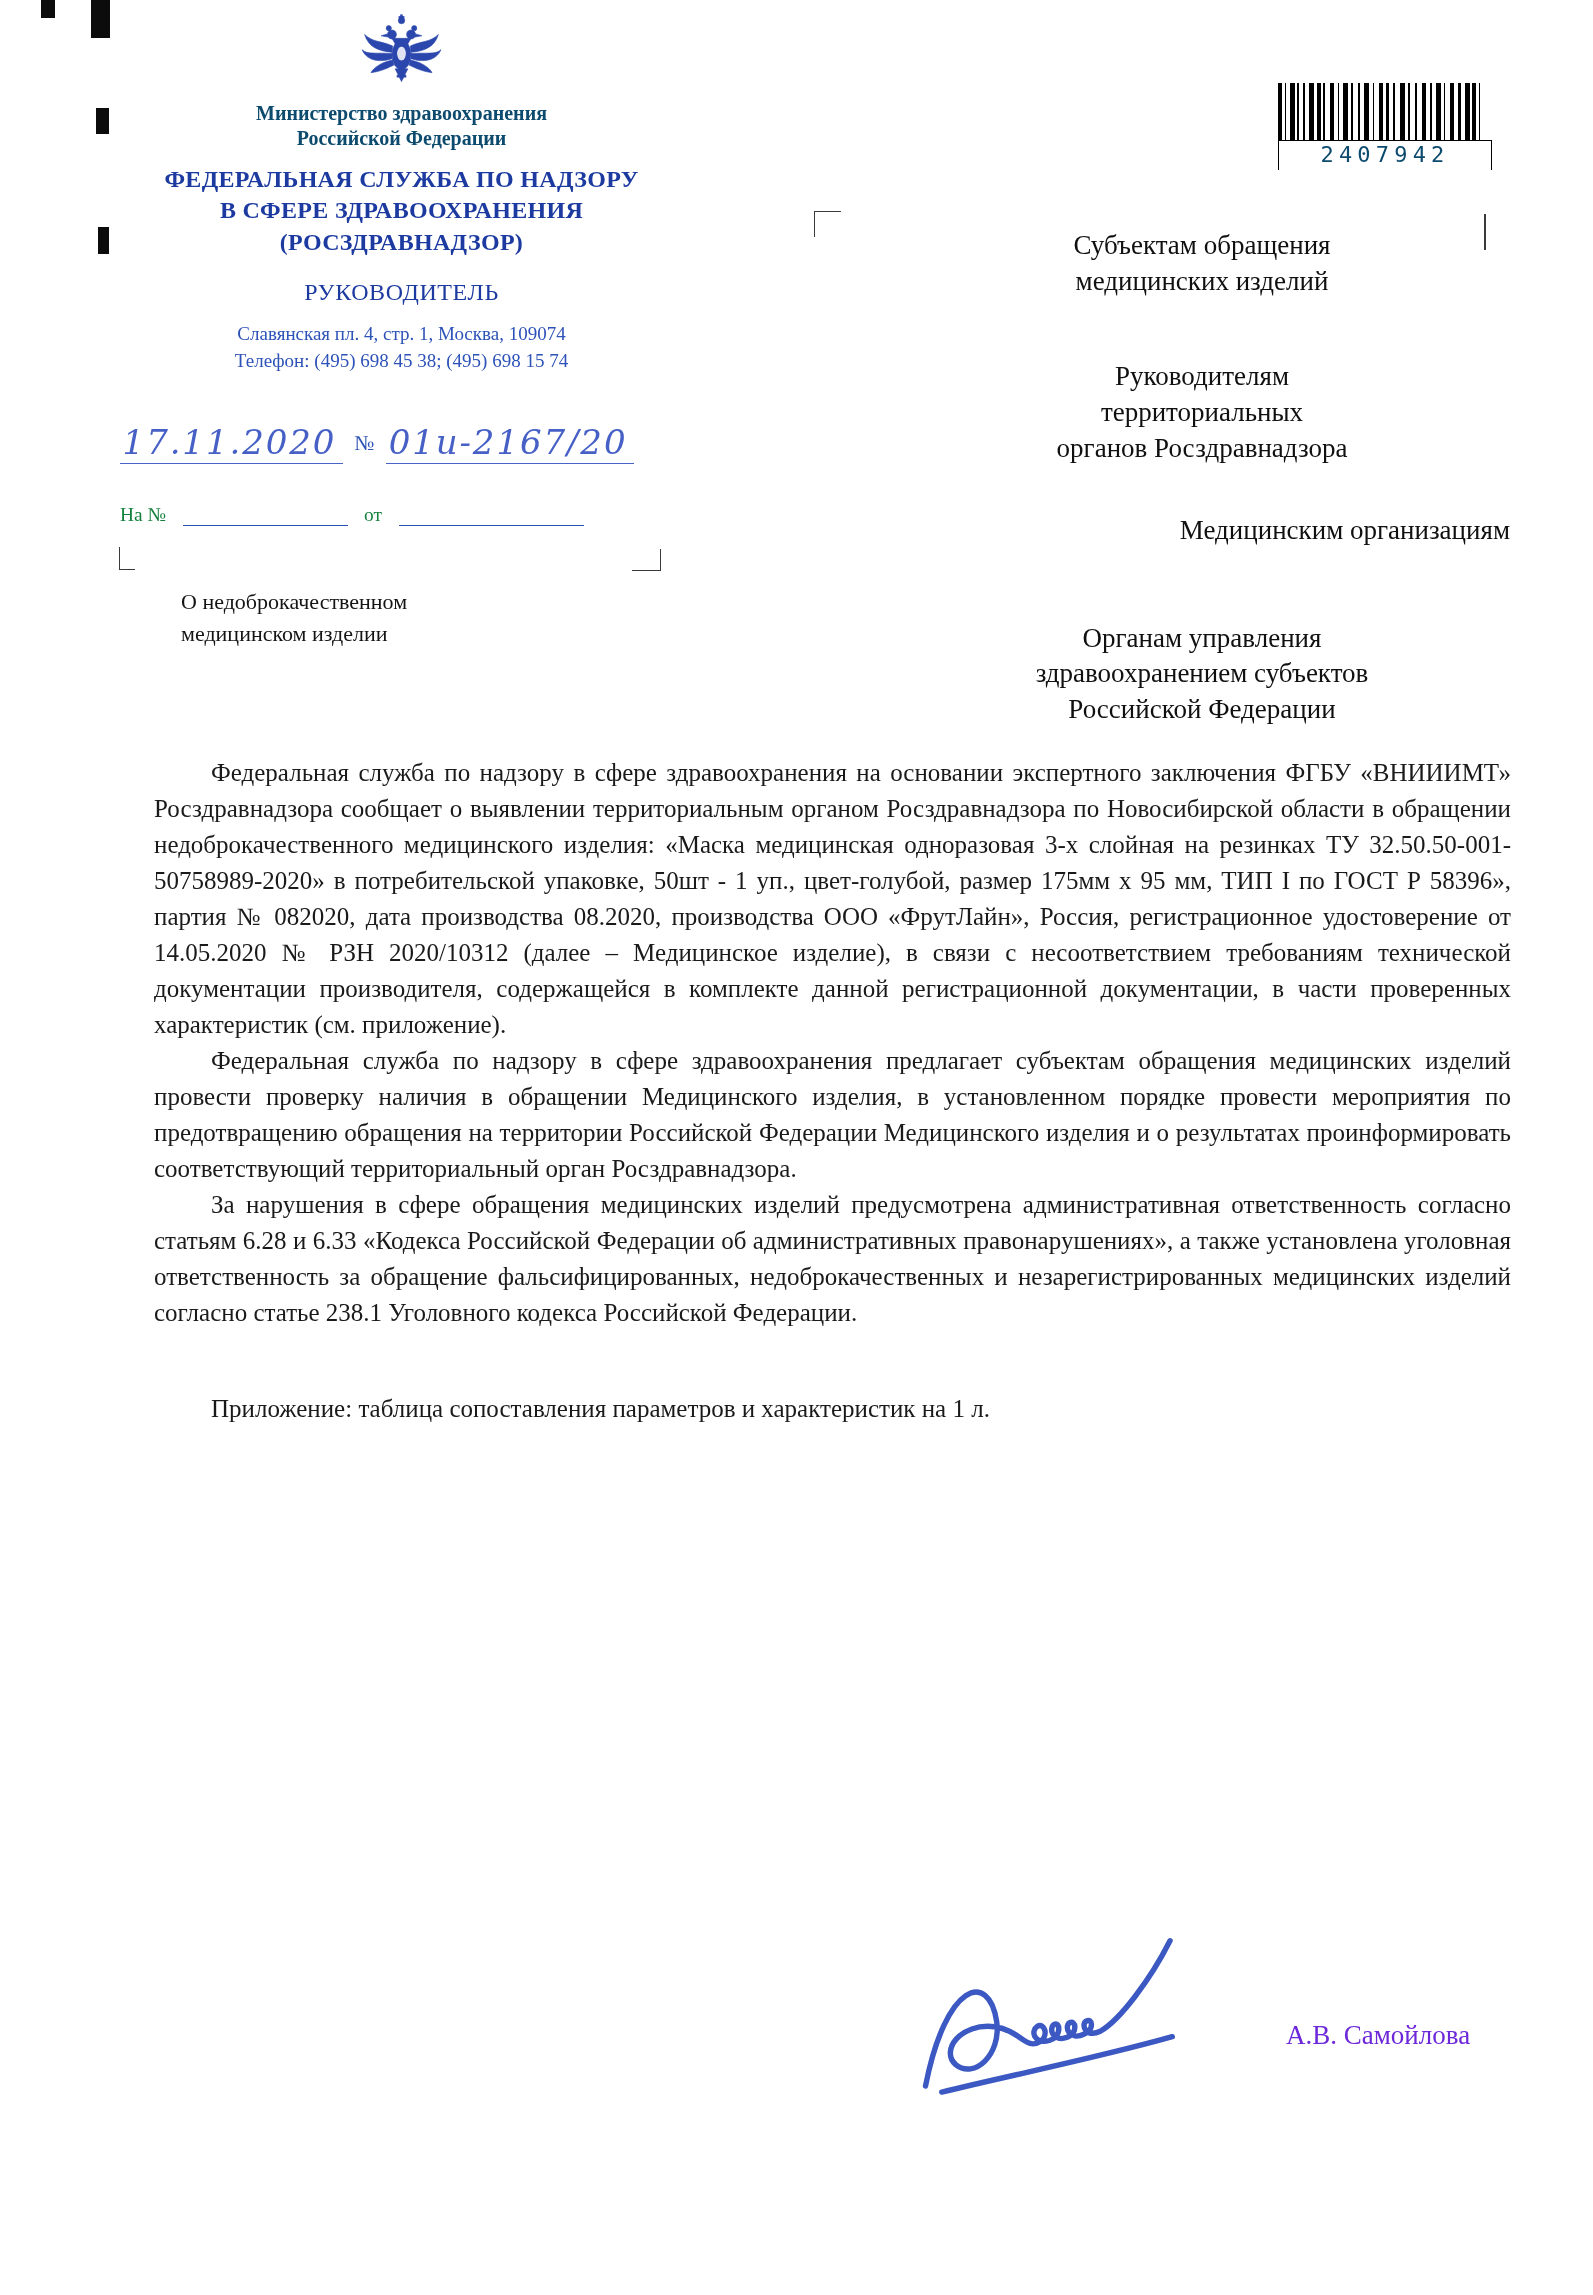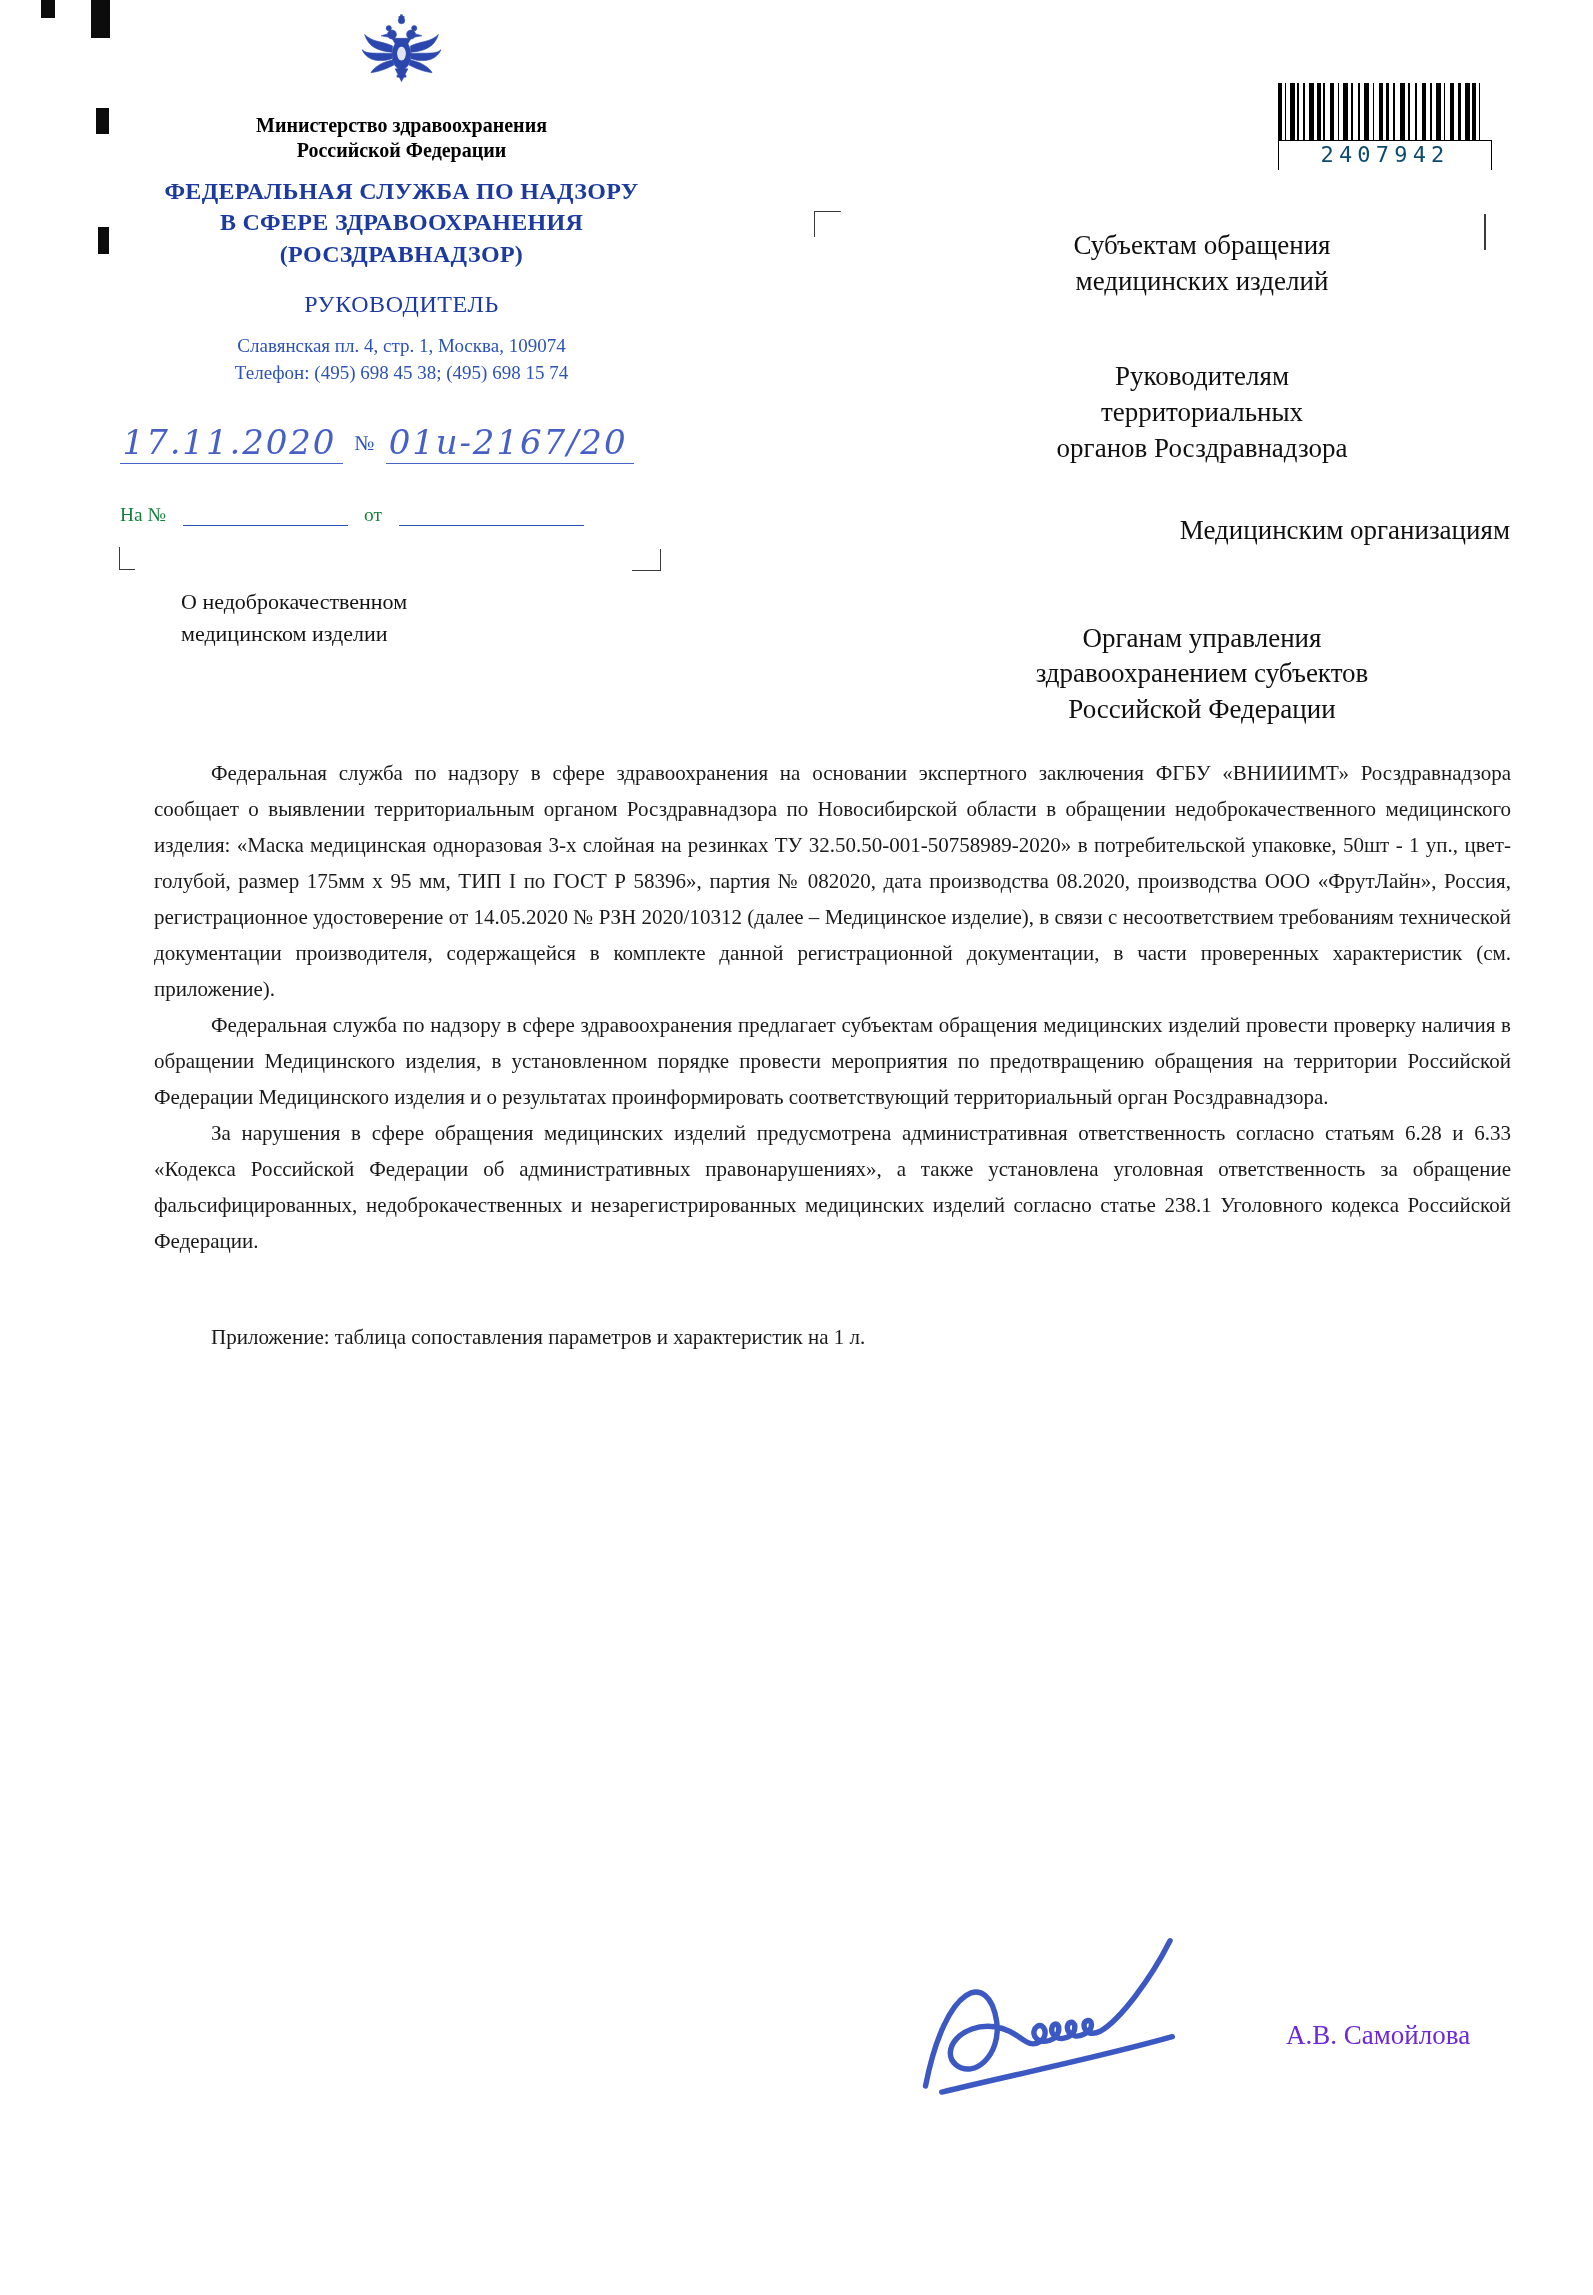--- a/index.html
+++ b/index.html
@@ -13,21 +13,21 @@
     overflow:hidden;
   }
   .pre { white-space:pre-line; }
 
   
   .artifact { position:absolute; background:#0c0c0c; }
 
   
   .letterhead { position:absolute; left:110px; top:14.3px; width:583px; text-align:center; }
   .emblem { display:inline-block; }
-  .ministry { margin-top:14px; font-size:20px; font-weight:bold; color:#000000; line-height:1.25; }
+  .ministry { margin-top:2px; font-size:20px; font-weight:bold; color:#0c4a6e; line-height:1.25; }
   .service  { margin-top:13px; font-size:24px; font-weight:bold; color:#1c3aa0; line-height:1.3; letter-spacing:0.3px; }
   .postitle { margin-top:21px; font-size:24px; font-weight:normal; color:#1c3aa0; letter-spacing:0.6px; }
   .contact  { margin-top:15.5px; font-size:19px; color:#2d52b8; line-height:1.4; }
 
   
   .docnum-row { position:absolute; left:120px; top:422px; width:687px; white-space:nowrap; }
   .hw { font-family:"DejaVu Serif", serif; font-style:italic; color:#4660c6; font-size:34px; letter-spacing:1.9px; }
   .hw-underline { border-bottom:1.9px solid #4964c8; padding:0 6.5px 1.3px 2.6px; display:inline-block; }
   .num-sign { font-size:21px; color:#2d52b8; margin:0 9px; vertical-align:3.9px; }
 
@@ -56,21 +56,21 @@
   }
 
   
   .addressees { position:absolute; left:894px; top:228px; width:616px; text-align:center; font-size:27px; color:#101010; }
   .addressee { line-height:1.32; }
   .addressee.a1 { margin-bottom:60px; }
   .addressee.a2 { margin-bottom:47px; }
   .addressee.a3 { margin-bottom:72px;text-align:right; }
 
   
-  .body-text { position:absolute; left:154px; top:755px; width:1357px; font-size:21px; line-height:36px; text-align:justify; color:#1a1a1a;font-family:Liberation Serif, serif; }
+  .body-text { position:absolute; left:154px; top:755px; width:1357px; font-size:25px; line-height:36px; text-align:justify; color:#1a1a1a;font-family:Liberation Serif, serif; }
   .body-text p { text-indent:57px; }
   .attachment { margin-top:60px; text-align:left; }
 
   
   .autograph { position:absolute; left:901px; top:1944px; transform:rotate(-6deg); }
   .sig-name { position:absolute; left:1286px; top:2020px; font-size:27px; color:#6d28d9; }
 </style>
 </head>
 <body>
 

